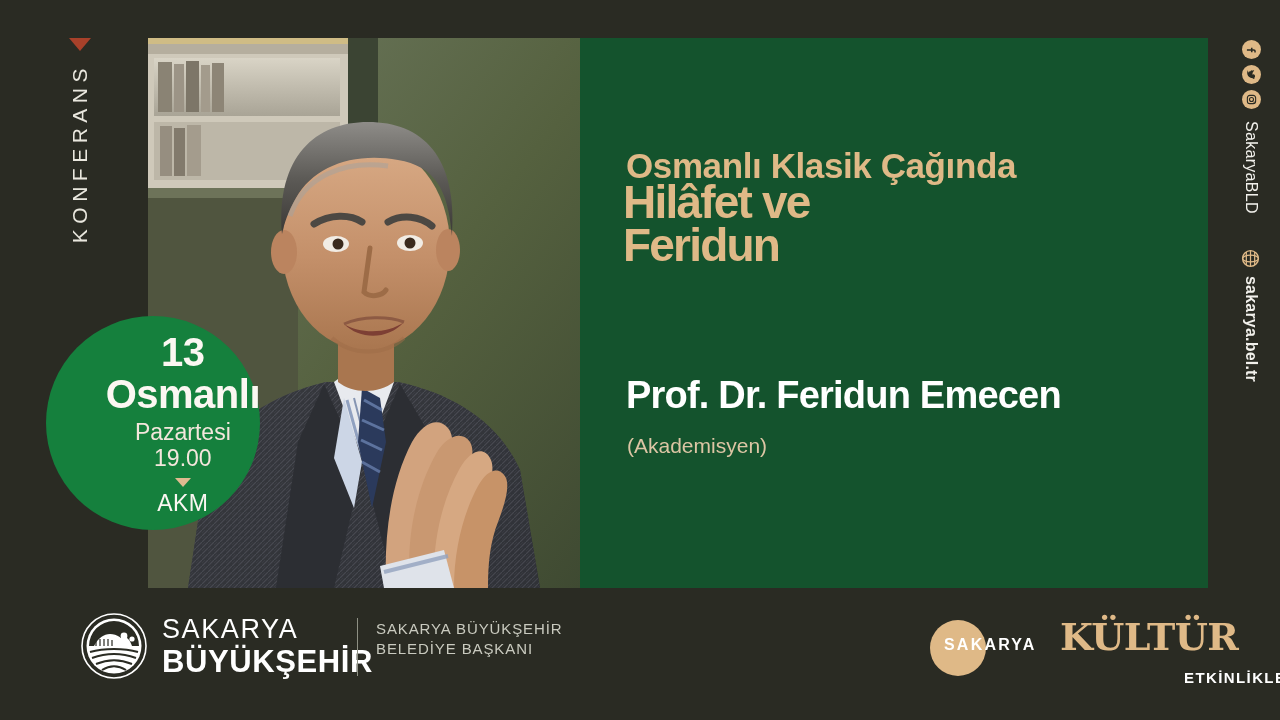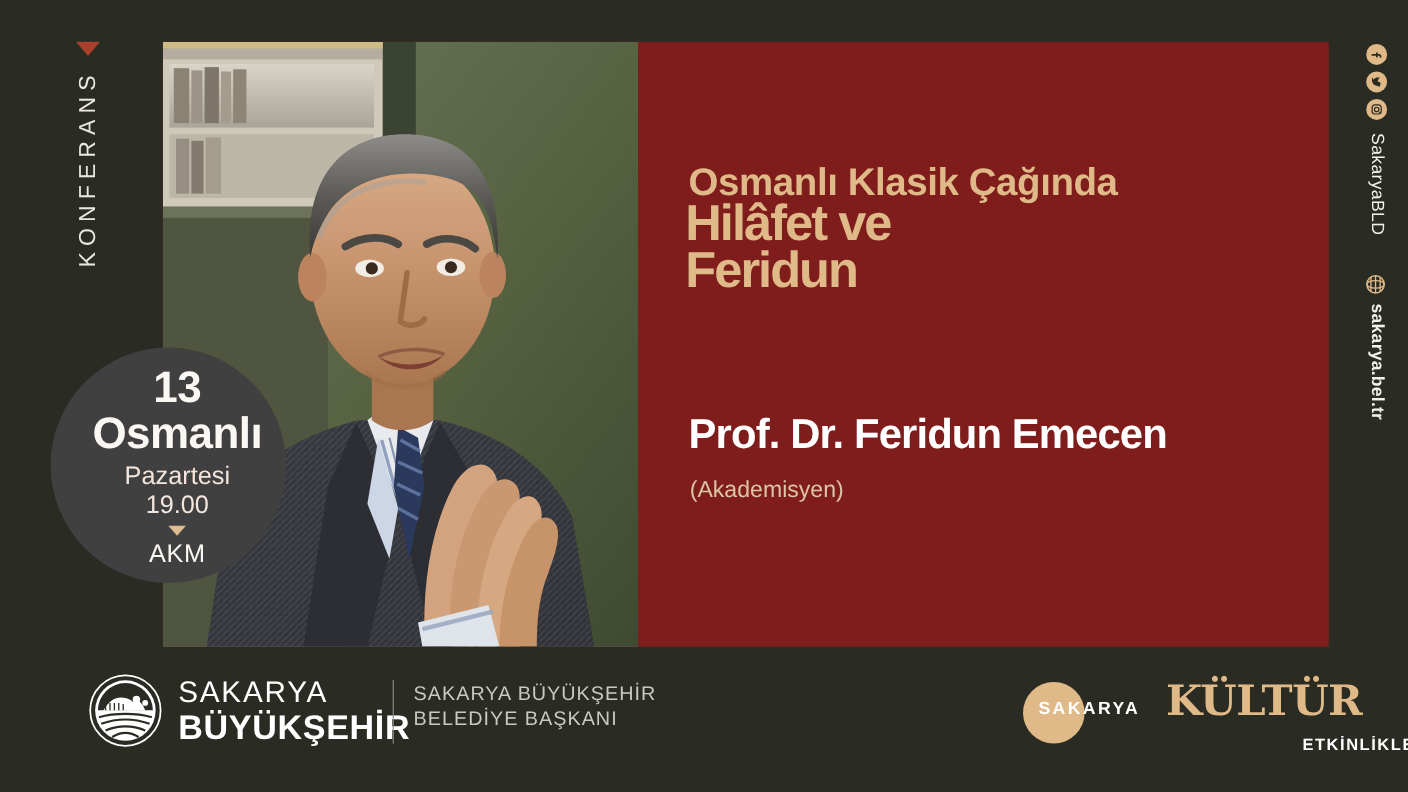--- a/index.html
+++ b/index.html
@@ -47,21 +47,21 @@
     white-space: nowrap;
   }
 
   
   .panel {
     position: absolute;
     left: 148px;
     top: 38px;
     width: 1060px;
     height: 550px;
-    background: #7f1d1d;
+    background: #14532d;
     overflow: hidden;
   }
 
   
   .photo {
     position: absolute;
     left: 0; top: 0;
     width: 432px;
     height: 550px;
     overflow: hidden;
@@ -118,24 +118,24 @@
   }
 
   
   .date-badge {
     position: absolute;
     left: 46px;
     top: 316px;
     width: 214px;
     height: 214px;
     border-radius: 50%;
-    background: #404040;
+    background: #15803d;
     display: flex;
     flex-direction: column;
-    align-items: flex-start;
+    align-items: flex-end;
     justify-content: center;
     z-index: 5;
     padding-left: 38px;
     box-sizing: border-box;
   }
   .badge-inner {
     display:flex;
     flex-direction: column;
     align-items: center;
     line-height: 1;
@@ -283,21 +283,21 @@
     top: 18px;
     line-height: 1.18;
   }
   .mayor-name {
     font-size: 21px;
     font-weight: 700;
     color: #FFFFFF;
     letter-spacing: 0.6px;
   }
   .mayor-sub {
-    font-size: 18px;
+    font-size: 15px;
     font-weight: 400;
     color: #C9CABF;
     letter-spacing: 0.9px;
     margin-top: 2px;
   }
 
   
   .ks-logo {
     position: absolute;
     left: 908px;

